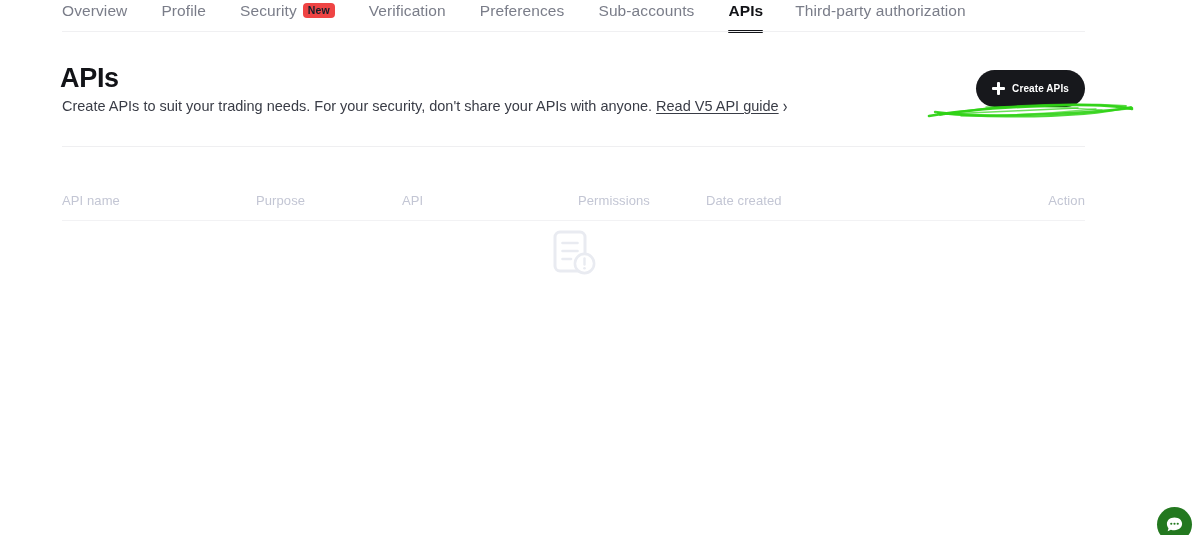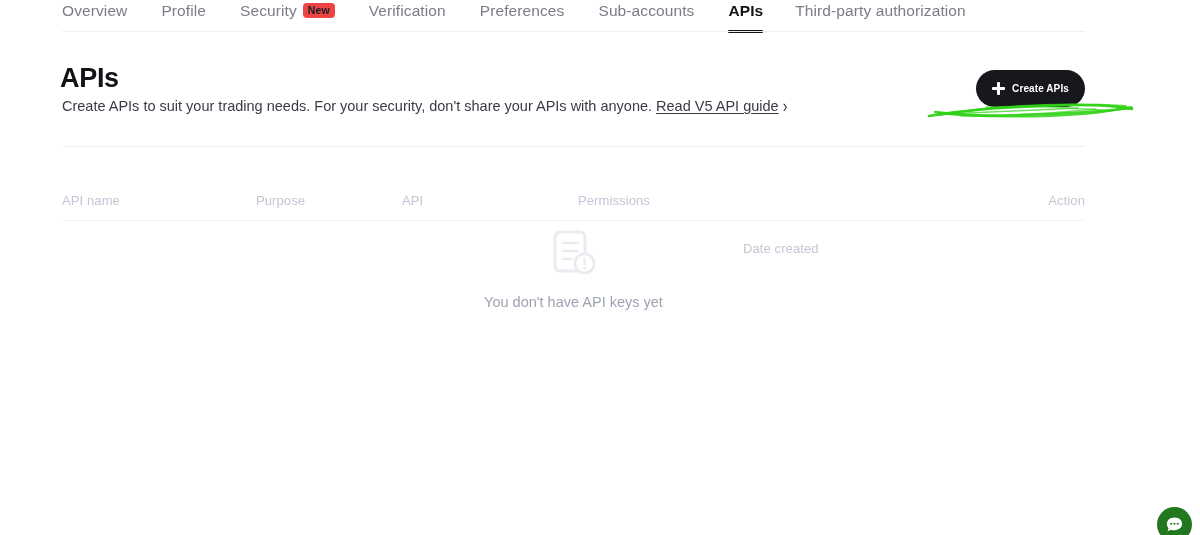--- a/index.html
+++ b/index.html
@@ -202,21 +202,21 @@
   .th {
     position: absolute;
     top: 0;
     white-space: nowrap;
     line-height: 16px;
   }
   .th-0 { left: 0px; }
   .th-1 { left: 170px; margin-left: 24px; }
   .th-2 { left: 340px; }
   .th-3 { left: 516px; }
-  .th-4 { left: 681px; margin-top: 48px; }
+  .th-4 { left: 644px; }
   .th-5 { right: 0px; }
 
   
   .empty {
     position: absolute;
     left: 62px;
     top: 228px;
     width: 1023px;
     display: flex;
     flex-direction: column;
@@ -328,21 +328,20 @@
 <div class="empty">
   <svg class="empty-icon" viewBox="0 0 60 52">
     <rect x="11" y="4" width="30" height="39" rx="5" ry="5" fill="none" stroke="#e9ebf1" stroke-width="3"></rect>
     <line x1="18.5" y1="15" x2="33.5" y2="15" stroke="#e9ebf1" stroke-width="2.6" stroke-linecap="round"></line>
     <line x1="18.5" y1="23" x2="33.5" y2="23" stroke="#e9ebf1" stroke-width="2.6" stroke-linecap="round"></line>
     <line x1="18.5" y1="31" x2="27" y2="31" stroke="#e9ebf1" stroke-width="2.6" stroke-linecap="round"></line>
     <circle cx="40.5" cy="35.5" r="9.6" fill="#ffffff" stroke="#e9ebf1" stroke-width="2.6"></circle>
     <line x1="40.5" y1="30.5" x2="40.5" y2="36.5" stroke="#e9ebf1" stroke-width="2.4" stroke-linecap="round"></line>
     <circle cx="40.5" cy="40.2" r="1.3" fill="#e9ebf1"></circle>
   </svg>
-  <div class="empty-text">You don't have API keys yet</div>
 </div>
 
 <div class="chat-widget">
   <svg class="chat-bubble" viewBox="0 0 20 20">
     <path d="M10 2.6 C 14.8 2.6, 18 5.6, 18 9.3 C 18 13, 14.8 16, 10 16 C 8.6 16, 7.3 15.8, 6.2 15.4 L 2.8 17 L 3.7 13.9 C 2.6 12.6, 2 11, 2 9.3 C 2 5.6, 5.2 2.6, 10 2.6 Z" fill="#ffffff"></path>
     <circle cx="6.6" cy="9.2" r="1.15" fill="#23781f"></circle>
     <circle cx="10" cy="9.2" r="1.15" fill="#23781f"></circle>
     <circle cx="13.4" cy="9.2" r="1.15" fill="#23781f"></circle>
   </svg>
 </div>

